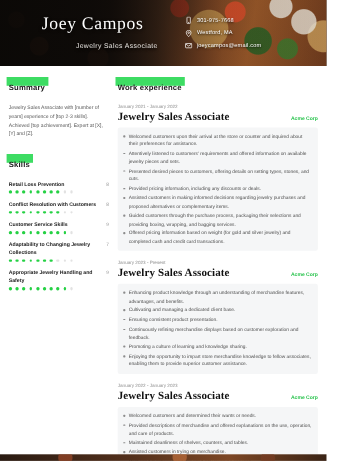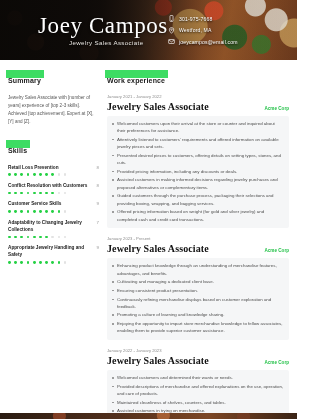--- a/index.html
+++ b/index.html
@@ -50,21 +50,21 @@
     position: absolute;
     inset: 0;
     background: linear-gradient(90deg, rgba(10,8,6,0.92) 0%, rgba(12,9,7,0.86) 34%, rgba(18,12,9,0.42) 52%, rgba(20,14,10,0.12) 68%, rgba(20,14,10,0.05) 100%);
   }
   .name {
     position: absolute;
     left: 38px;
     top: 13px;
     color: #ffffff;
     font-family: "Liberation Serif", serif;
-    font-size: 23px;
+    font-size: 16px;
     letter-spacing: 0.6px;
     font-weight: 400;
     text-shadow: 0 1px 3px rgba(0,0,0,0.75);
     white-space: nowrap;
   }
   .job-subtitle {
     position: absolute;
     left: 69px;
     top: 39px;
     color: #e9e6e2;

